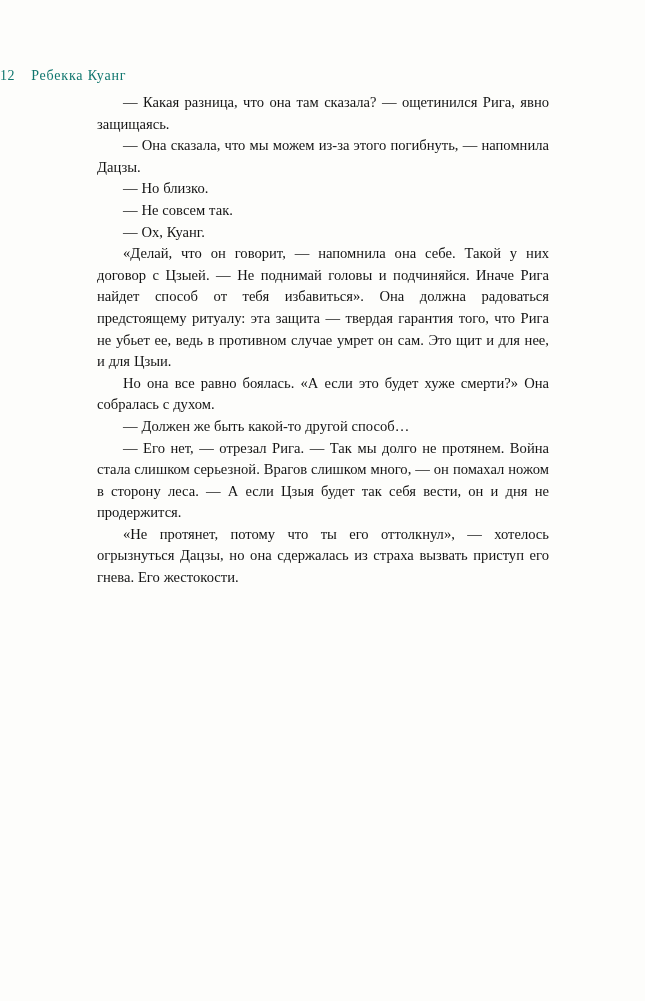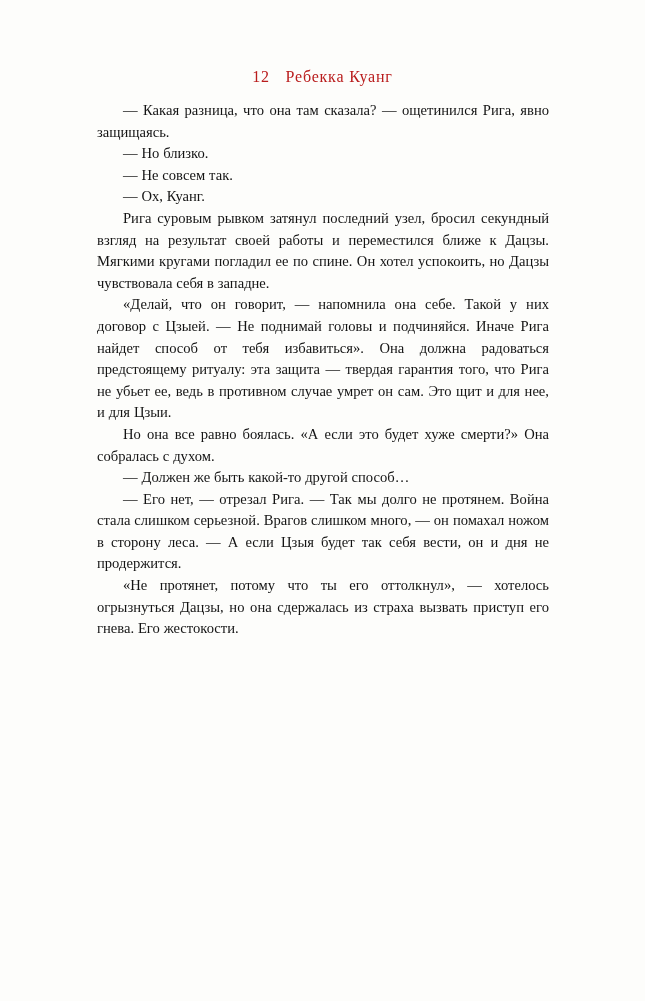--- a/index.html
+++ b/index.html
@@ -20,34 +20,33 @@
     height: 1001px;
     background: #fdfdfb;
     box-sizing: border-box;
     padding: 0;
   }
   .running-head {
     position: absolute;
     top: 68px;
     left: 0;
     width: 645px;
-    text-align: center;
-    font-size: 16px;
+    font-size: 14px;
     letter-spacing: 0.6px;
-    color: #b91c1c;
+    color: #0f766e;
   }
   .running-head .folio {
     margin-right: 16px;
   }
   .running-head .author {
     letter-spacing: 0.8px;
   }
   .text-block {
     position: absolute;
-    top: 100px;
+    top: 92px;
     left: 97px;
     width: 452px;
   }
   p.para {
     margin: 0;
     font-size: 14.6px;
     line-height: 21.6px;
     text-align: justify;
     text-indent: 26px;
     hyphens: auto;
@@ -63,24 +62,24 @@
 <body>
 
 <div class="page">
 
   <div class="running-head">
     <span class="folio">12</span><span class="author">Ребекка Куанг</span>
   </div>
 
   <div class="text-block">
     <p class="para dialogue">— Какая разница, что она там сказала? — ощетинился Рига, явно защищаясь.</p>
+    <p class="para dialogue">— Она сказала, что мы можем из-за этого погибнуть, — напомнила Дацзы.</p>
     <p class="para dialogue">— Но близко.</p>
     <p class="para dialogue">— Не совсем так.</p>
     <p class="para dialogue">— Ох, Куанг.</p>
-    <p class="para">Рига суровым рывком затянул последний узел, бросил секундный взгляд на результат своей работы и переместился ближе к Дацзы. Мягкими кругами погладил ее по спине. Он хотел успокоить, но Дацзы чувствовала себя в западне.</p>
     <p class="para">«Делай, что он говорит, — напомнила она себе. Такой у них договор с Цзыей. — Не поднимай головы и подчиняйся. Иначе Рига найдет способ от тебя избавиться». Она должна радоваться предстоящему ритуалу: эта защита — твердая гарантия того, что Рига не убьет ее, ведь в противном случае умрет он сам. Это щит и для нее, и для Цзыи.</p>
     <p class="para">Но она все равно боялась. «А если это будет хуже смерти?» Она собралась с духом.</p>
     <p class="para dialogue">— Должен же быть какой-то другой способ…</p>
     <p class="para dialogue">— Его нет, — отрезал Рига. — Так мы долго не протянем. Война стала слишком серьезной. Врагов слишком много, — он помахал ножом в сторону леса. — А если Цзыя будет так себя вести, он и дня не продержится.</p>
     <p class="para">«Не протянет, потому что ты его оттолкнул», — хотелось огрызнуться Дацзы, но она сдержалась из страха вызвать приступ его гнева. Его жестокости.</p>
   </div>
 
 </div>
 
 </body></html>

